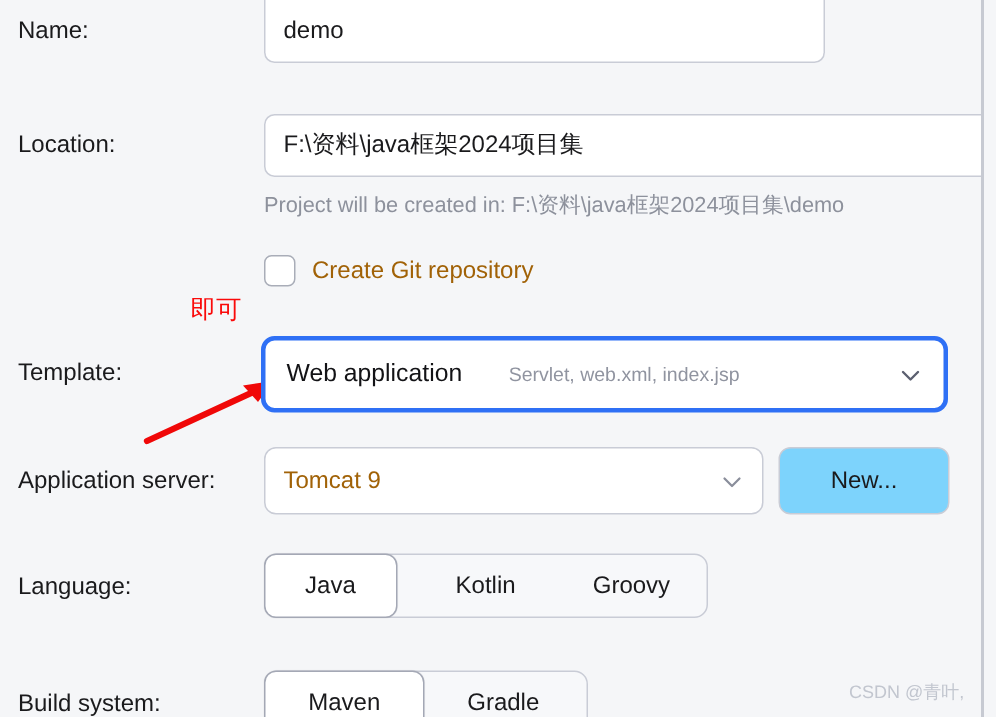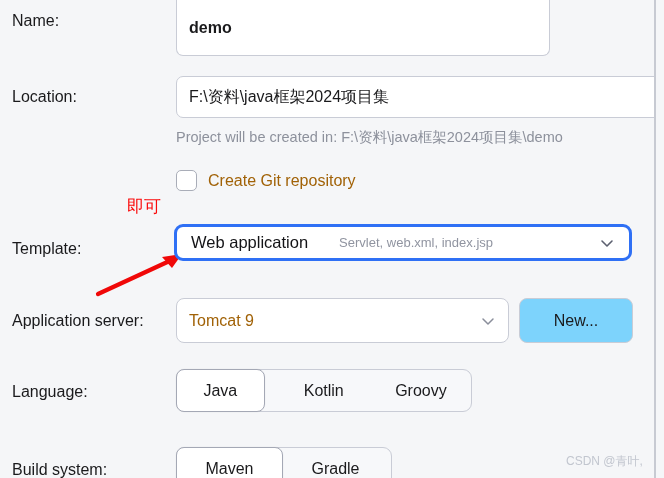--- a/index.html
+++ b/index.html
@@ -48,24 +48,23 @@
     font-family: "Liberation Sans", sans-serif;
   }
   .text-input .val {
     line-height: 1;
   }
 
   #name-input {
     left: 176px;
     top: 0px;
     width: 374px;
-    height: 56px;
+    height: 42px;
     border-top: none;
     border-radius: 0 0 7px 7px;
-    font-weight: bold;
   }
 
   #location-input {
     left: 176px;
     top: 76px;
     width: 528px;
     height: 42px;
   }
 
   #folder-icon-btn {
@@ -132,21 +131,21 @@
     height: 54px;
     pointer-events: none;
   }
 
   
   #template-combo {
     position: absolute;
     left: 174px;
     top: 224px;
     width: 458px;
-    height: 37px;
+    height: 51px;
     box-sizing: border-box;
     background: #ffffff;
     border: 3px solid #2f70f5;
     border-radius: 9px;
     display: flex;
     align-items: center;
     padding: 0 12px 0 14px;
   }
   #template-value {
     font-size: 16.5px;

